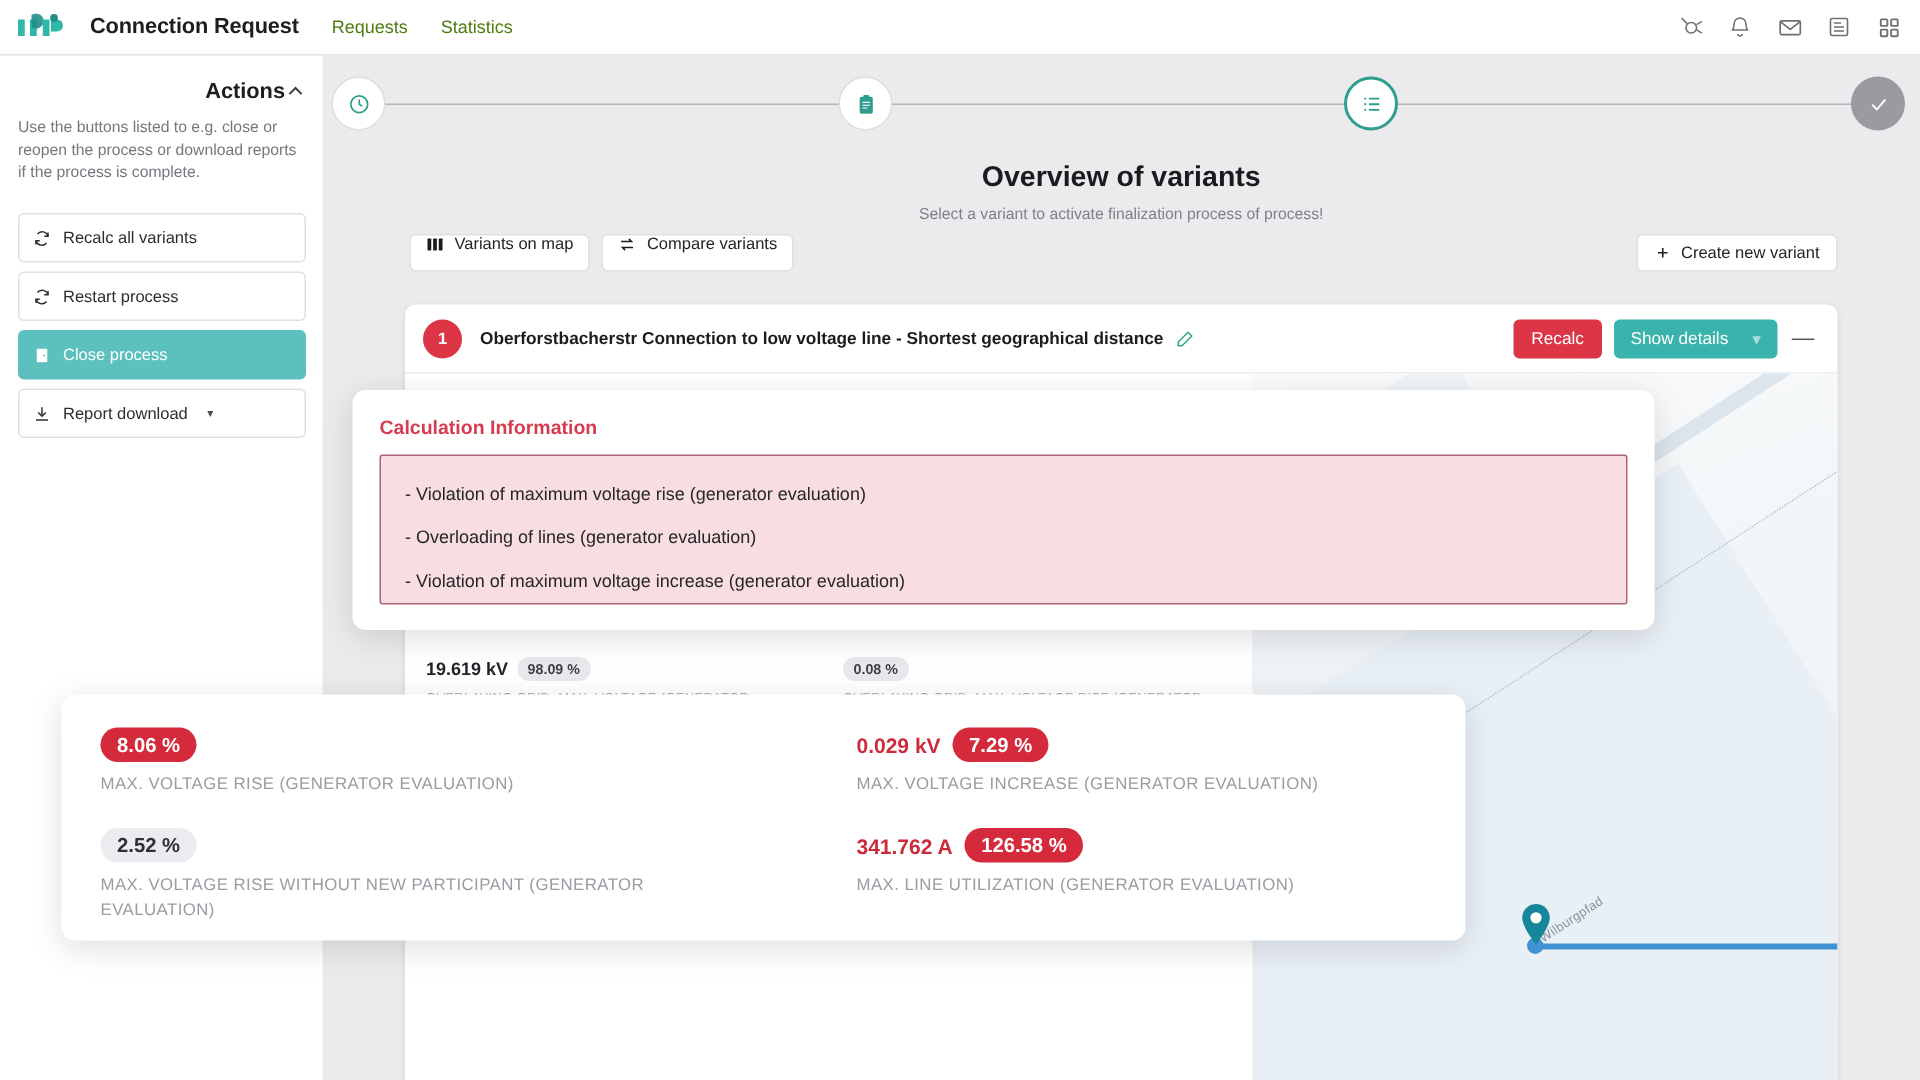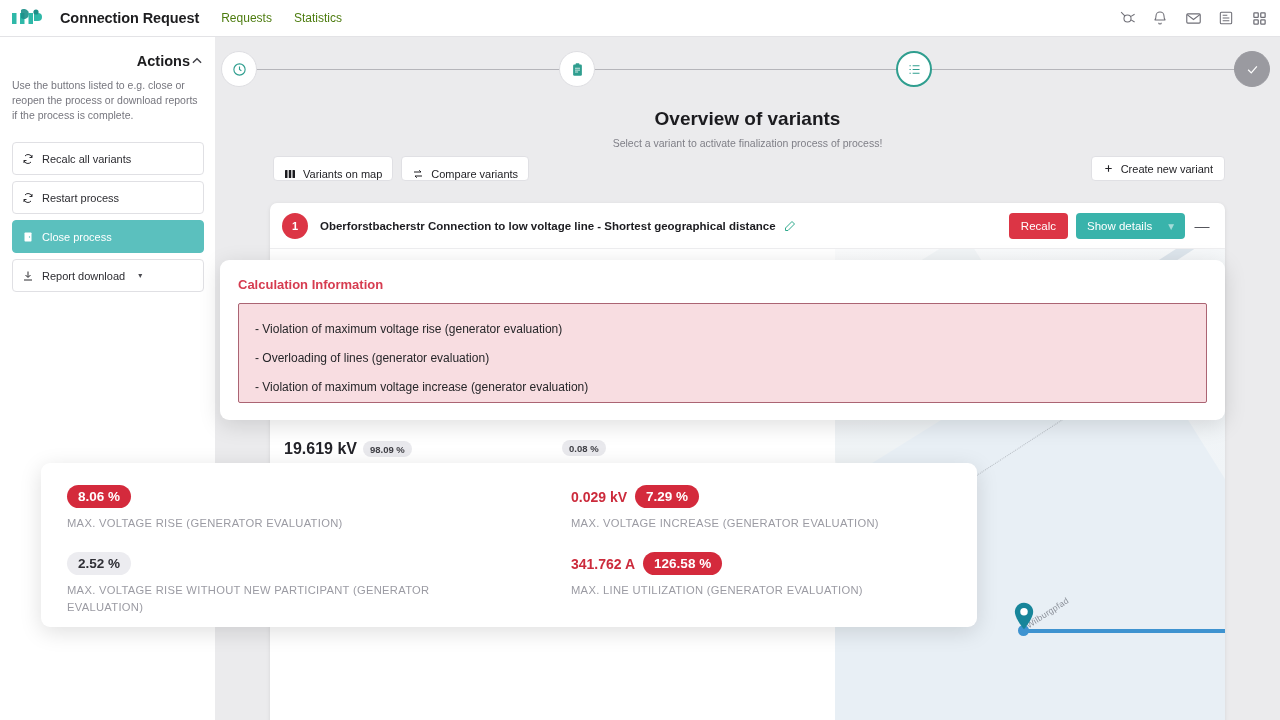--- a/index.html
+++ b/index.html
@@ -94,21 +94,21 @@
   }
   .page-sub {
     position: absolute; top: 100px; left: 0; width: 1065px;
     text-align: center; font-size: 10.5px; color: #7f7f87;
   }
 
   
   .toolbar { position: absolute; top: 119px; left: 58px; display: flex; gap: 8px; }
   .tb-btn {
     height: 25px; background: #fff; border: 1px solid #e0e0e4; border-radius: 4px;
-    display: flex; align-items: flex-end; gap: 7px; padding: 0 10px;
+    display: flex; align-items: flex-start; gap: 7px; padding: 0 10px;
     font-size: 11px; color: #232327;
   }
   .tb-btn .bi { width: 12px; height: 12px; color:#1c1c20; }
   .create-btn {
     position: absolute; top: 119px; right: 55px;
     height: 25px; background: #fff; border: 1px solid #e0e0e4; border-radius: 4px;
     display: flex; align-items: center; gap: 7px; padding: 0 11px;
     font-size: 11px; color: #232327;
   }
 
@@ -193,30 +193,30 @@
     padding: 16px 14px 0 14px;
   }
   .stat-grid { display: grid; grid-template-columns: 278px 278px; row-gap: 34px; }
   .stat-val { display: flex; align-items: center; gap: 6px; }
   .pill {
     display: inline-flex; align-items: center; height: 16px; padding: 4px 7px;
     border-radius: 9px; font-size: 9.5px; font-weight: bold;
   }
   .pill.red { background: #dc3545; color: #fff; }
   .pill.grey { background: #e9e9ed; color: #3e3e44; }
-  .unit { font-size: 16px; font-weight: bold; color: #d3303f; }
+  .unit { font-size: 12px; font-weight: bold; color: #d3303f; }
   .unit.dark { color: #24242a; }
   .stat-lbl {
     margin-top: 5px; font-size: 8.6px; color: #9a9aa2; letter-spacing: .25px;
     text-transform: uppercase; line-height: 12px; max-width: 262px;
   }
 
   
   .calc-pop {
-    position: absolute; left: 220px; top: 260px; width: 1005px; height: 160px;
+    position: absolute; left: 235px; top: 260px; width: 868px; height: 160px;
     background: #ffffff; border-radius: 9px;
     box-shadow: 0 5px 22px rgba(0,0,0,0.13);
     padding: 17px 18px 0 18px;
     z-index: 50;
   }
   .calc-title { font-size: 13px; font-weight: bold; color: #d63c50; }
   .calc-box {
     margin-top: 11px; height: 100px;
     background: #f8dde1; border: 1px solid #ab6473; border-radius: 2px;
     padding: 11px 16px;

